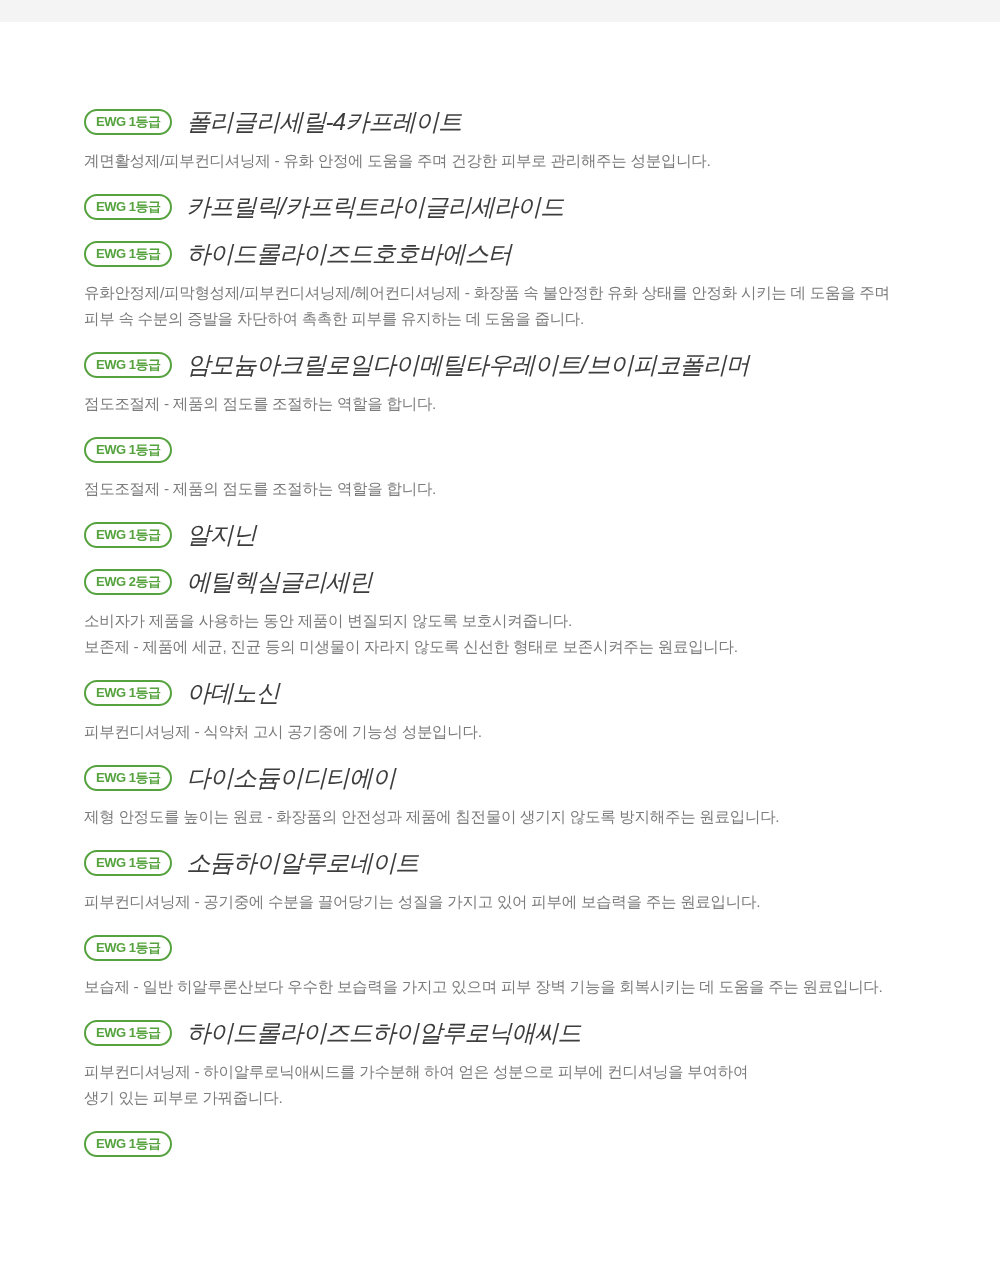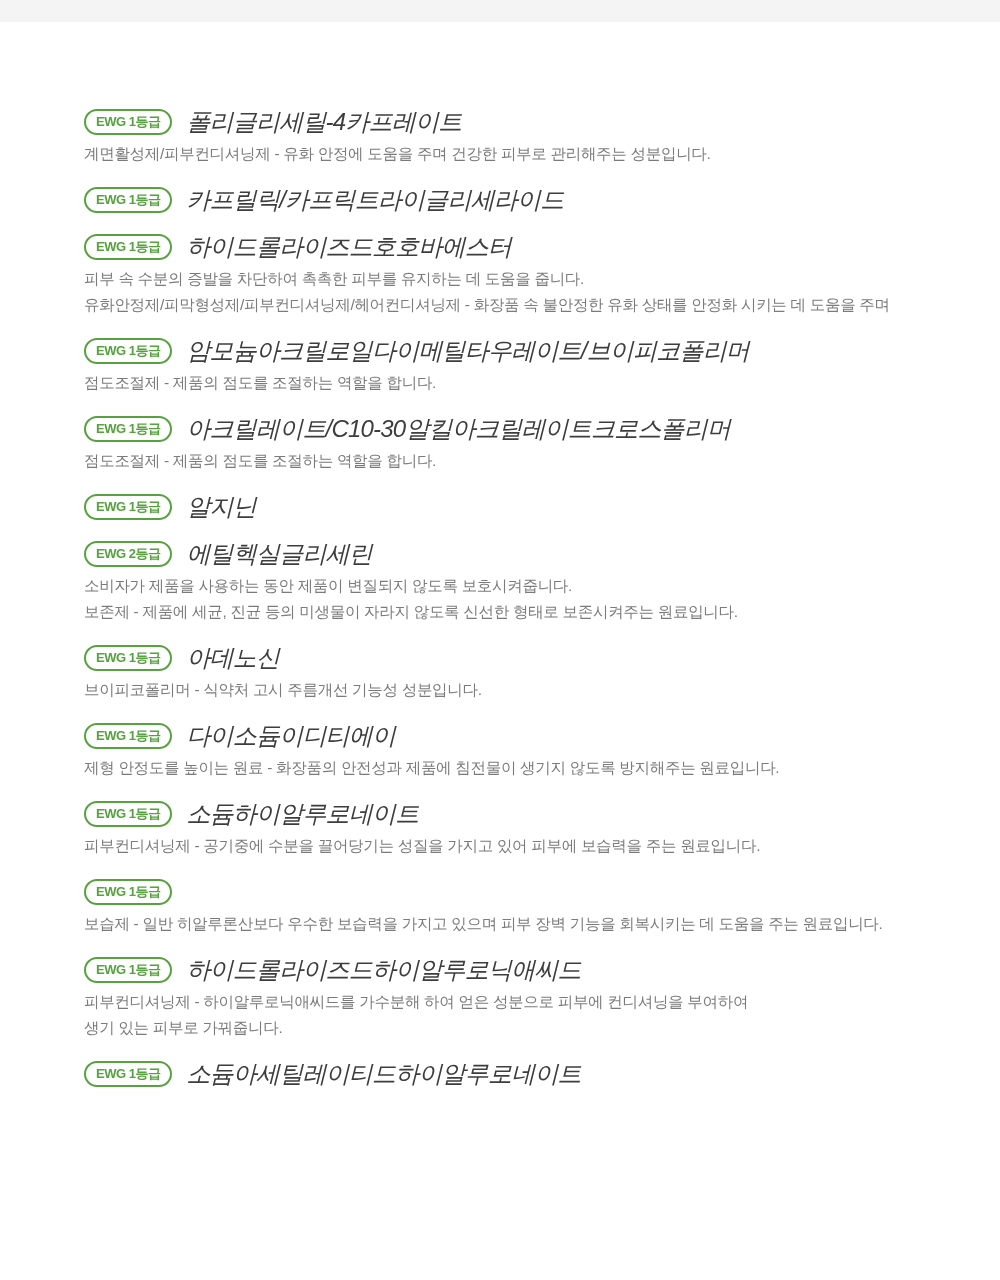--- a/index.html
+++ b/index.html
@@ -39,21 +39,21 @@
     flex-shrink: 0;
   }
   .name {
     font-size: 24px;
     font-weight: 500;
     color: var(--title-color, #3d3d3d);
     letter-spacing: -0.8px;
     white-space: nowrap;
     font-style: italic;
   }
-  .desc { margin-top: 5px; }
+  .desc { margin-top: 12px; }
   .desc-line {
     font-size: 15.5px;
     color: var(--desc-color, #7b7b7b);
     line-height: 26px;
     letter-spacing: -0.3px;
     white-space: nowrap;
   }
 </style>
 </head>
 <body style="background: rgb(255, 255, 255);">
@@ -77,39 +77,38 @@
       <h2 class="name">카프릴릭/카프릭트라이글리세라이드</h2>
     </div>
   </section>
 
   <section class="entry">
     <div class="entry-header">
       <span class="badge">EWG 1등급</span>
       <h2 class="name">하이드롤라이즈드호호바에스터</h2>
     </div>
     <div class="desc">
+        <div class="desc-line">유화안정제/피막형성제/피부컨디셔닝제/헤어컨디셔닝제 - 화장품 속 불안정한 유화 상태를 안정화 시키는 데 도움을 주며</div>
         <div class="desc-line">피부 속 수분의 증발을 차단하여 촉촉한 피부를 유지하는 데 도움을 줍니다.</div>
-        <div class="desc-line">유화안정제/피막형성제/피부컨디셔닝제/헤어컨디셔닝제 - 화장품 속 불안정한 유화 상태를 안정화 시키는 데 도움을 주며</div>
       </div>
   </section>
 
   <section class="entry">
     <div class="entry-header">
       <span class="badge">EWG 1등급</span>
       <h2 class="name">암모늄아크릴로일다이메틸타우레이트/브이피코폴리머</h2>
     </div>
     <div class="desc">
         <div class="desc-line">점도조절제 - 제품의 점도를 조절하는 역할을 합니다.</div>
       </div>
   </section>
 
   <section class="entry">
     <div class="entry-header">
       <span class="badge">EWG 1등급</span>
-      <h2 class="name">아크릴레이트/C10-30알킬아크릴레이트크로스폴리머</h2>
     </div>
     <div class="desc">
         <div class="desc-line">점도조절제 - 제품의 점도를 조절하는 역할을 합니다.</div>
       </div>
   </section>
 
   <section class="entry">
     <div class="entry-header">
       <span class="badge">EWG 1등급</span>
       <h2 class="name">알지닌</h2>
@@ -126,21 +125,21 @@
         <div class="desc-line">보존제 - 제품에 세균, 진균 등의 미생물이 자라지 않도록 신선한 형태로 보존시켜주는 원료입니다.</div>
       </div>
   </section>
 
   <section class="entry">
     <div class="entry-header">
       <span class="badge">EWG 1등급</span>
       <h2 class="name">아데노신</h2>
     </div>
     <div class="desc">
-        <div class="desc-line">브이피코폴리머 - 식약처 고시 주름개선 기능성 성분입니다.</div>
+        <div class="desc-line">피부컨디셔닝제 - 식약처 고시 공기중에 기능성 성분입니다.</div>
       </div>
   </section>
 
   <section class="entry">
     <div class="entry-header">
       <span class="badge">EWG 1등급</span>
       <h2 class="name">다이소듐이디티에이</h2>
     </div>
     <div class="desc">
         <div class="desc-line">제형 안정도를 높이는 원료 - 화장품의 안전성과 제품에 침전물이 생기지 않도록 방지해주는 원료입니다.</div>
@@ -173,17 +172,16 @@
     </div>
     <div class="desc">
         <div class="desc-line">피부컨디셔닝제 - 하이알루로닉애씨드를 가수분해 하여 얻은 성분으로 피부에 컨디셔닝을 부여하여</div>
         <div class="desc-line">생기 있는 피부로 가꿔줍니다.</div>
       </div>
   </section>
 
   <section class="entry">
     <div class="entry-header">
       <span class="badge">EWG 1등급</span>
-      <h2 class="name">소듐아세틸레이티드하이알루로네이트</h2>
     </div>
 
   </section>
 </div>
 
 </body></html>

